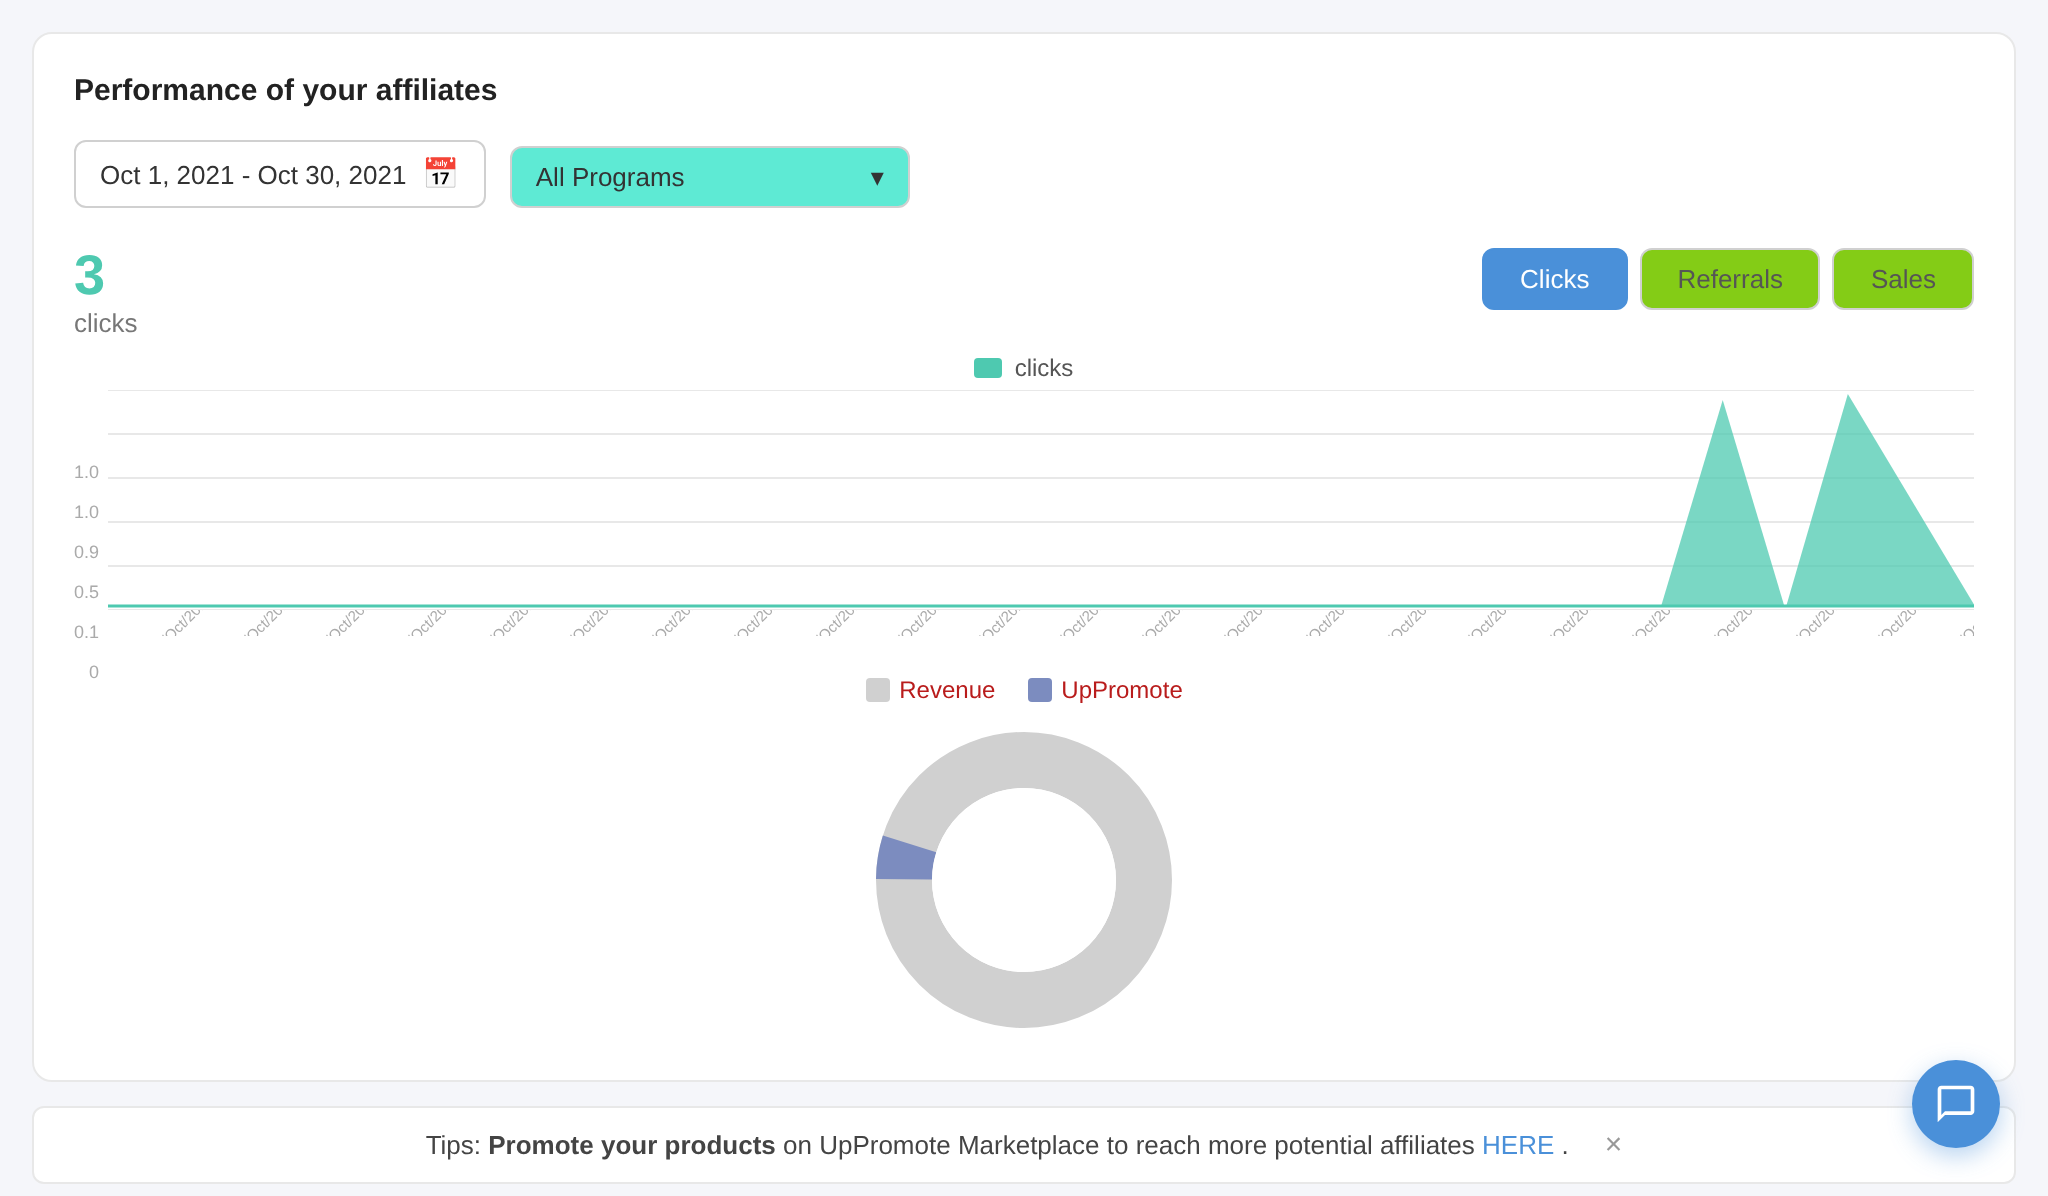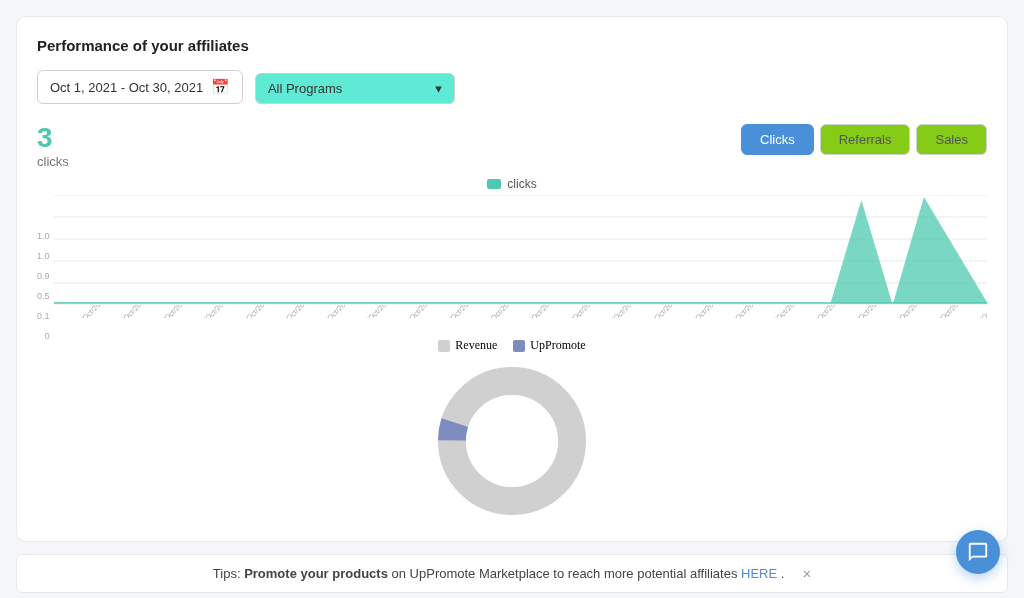--- a/index.html
+++ b/index.html
@@ -136,22 +136,21 @@
       display: flex;
       flex-direction: column;
       align-items: center;
       gap: 8px;
     }
     .donut-legend {
       display: flex;
       align-items: center;
       gap: 16px;
       font-size: 12px;
-      color: #000000;
-      font-family: Liberation Serif, serif;
+      color: #b91c1c;
     }
     .donut-legend-item {
       display: flex;
       align-items: center;
       gap: 5px;
     }
     .donut-legend-dot {
       width: 12px;
       height: 12px;
       border-radius: 2px;

